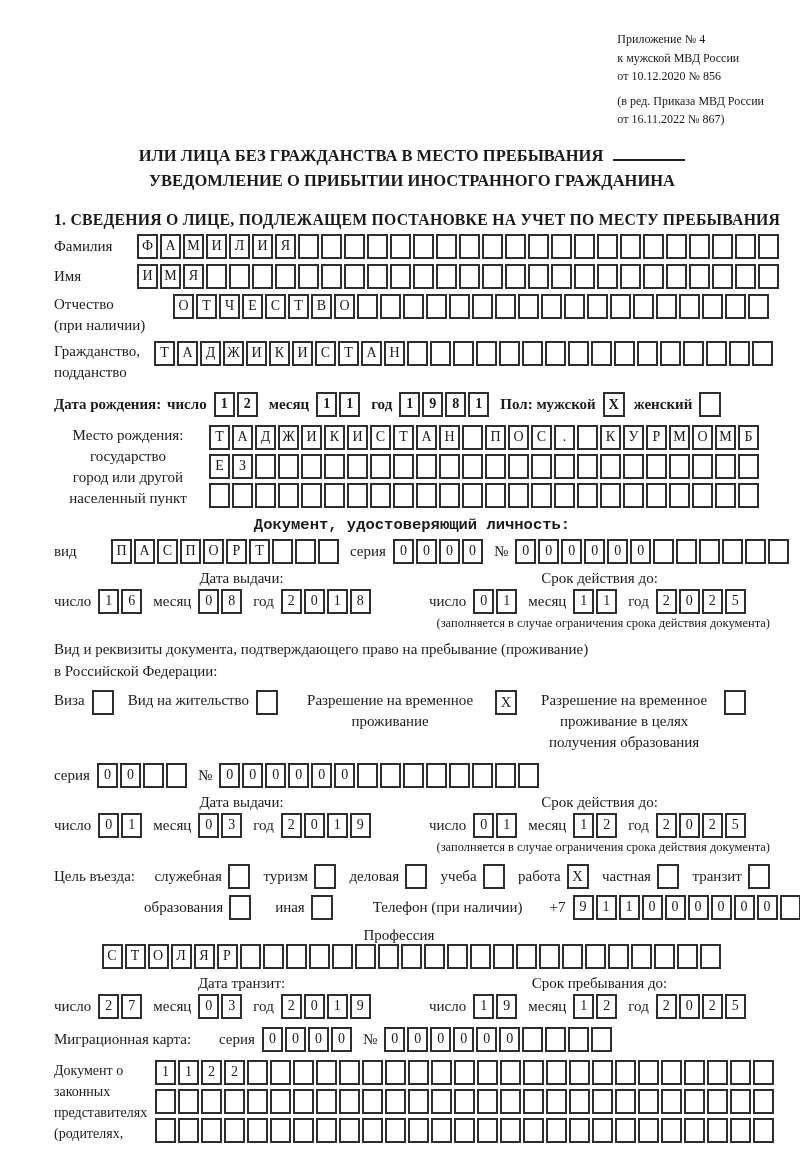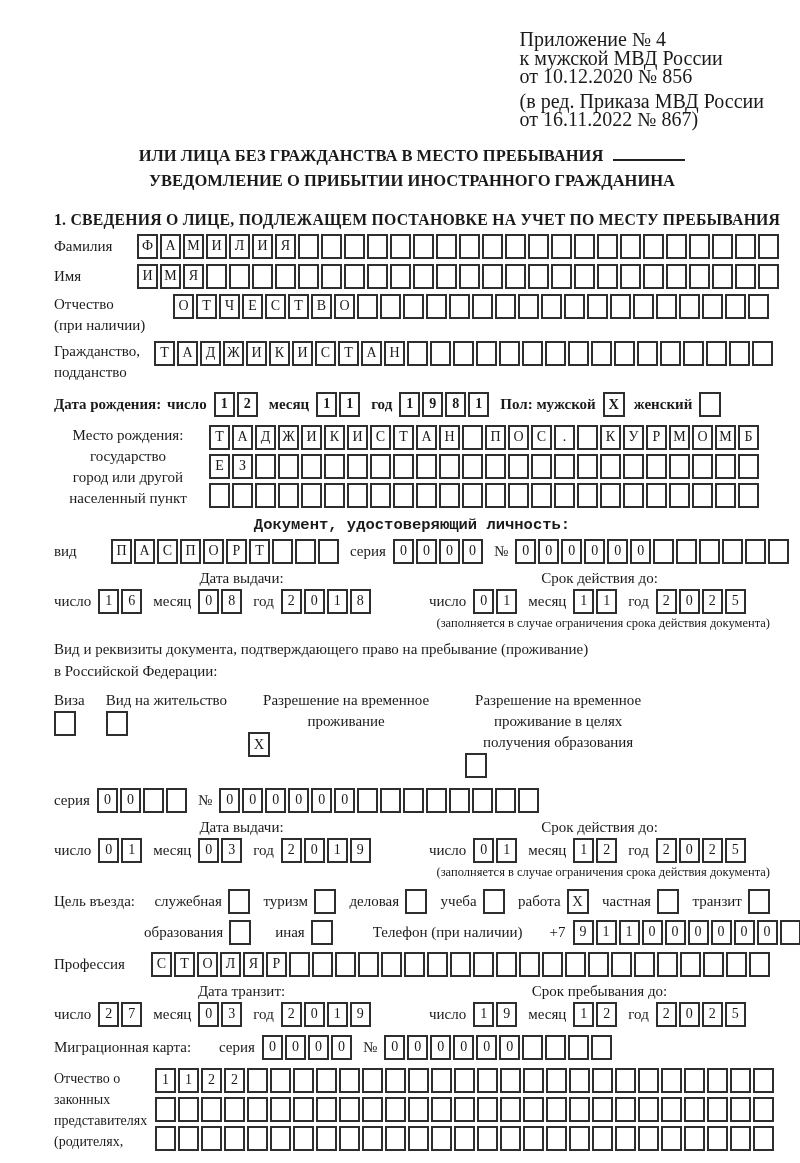--- a/index.html
+++ b/index.html
@@ -3,21 +3,21 @@
 <meta charset="utf-8">
 <style>
   html,body{margin:0;padding:0;}
   body{
     width:800px;height:1163px;overflow:hidden;background:#ffffff;color:#1a1a1a;
     font-family:"Liberation Serif","DejaVu Serif",serif;font-size:15px;
   }
   .page{padding:30px 30px 0 54px;}
 
   
-  .appendix{margin-left:auto;width:fit-content;font-size:20px;line-height:18.5px;margin-right:6px;}
+  .appendix{margin-left:auto;width:fit-content;font-size:12px;line-height:18.5px;margin-right:6px;}
   .appendix div:nth-child(4){margin-top:6px;}
   .form-label{text-align:right;font-weight:bold;margin:16px 4px 0 0;letter-spacing:.5px;font-size:15.5px;}
 
   .title{text-align:center;font-weight:bold;font-size:16.5px;line-height:25px;margin-top:14px;}
   .blank-line{display:inline-block;width:72px;height:13px;border-bottom:2px solid #222;margin-left:10px;}
   .sec-heading{font-weight:bold;font-size:15.8px;margin-top:18px;white-space:nowrap;letter-spacing:.2px;}
 
   
   .row{display:flex;align-items:center;margin-top:5px;flex-wrap:nowrap;}
   .row-top{display:flex;align-items:flex-start;margin-top:5px;flex-wrap:nowrap;}
@@ -56,21 +56,21 @@
   .date-caps .capR{flex:1;}
   .date-line{display:flex;align-items:center;margin-top:2px;}
   .date-grp{display:flex;align-items:center;}
   .date-grpL{width:375px;}
   .validity-note{text-align:right;font-size:12.5px;margin-top:2px;}
 
   .intro{margin-top:7px;line-height:22px;}
 
   
   .opts{display:flex;align-items:flex-start;margin-top:8px;}
-  .opt{display:flex;align-items:flex-start;margin-right:14px;flex-direction:column;}
+  .opt{display:flex;align-items:flex-start;margin-right:14px;}
   .opt:last-child{margin-right:0;}
   .opt .olbl{line-height:21px;margin-right:7px;white-space:nowrap;}
   .opt .omulti{line-height:21px;margin-right:7px;text-align:center;white-space:normal;}
   .om1{width:196px;}
   .om2{width:186px;}
 
   
   .pur-row{display:flex;align-items:center;margin-top:9px;justify-content:space-between;}
   .pur{display:flex;align-items:center;}
   .pur .lbl{margin-right:6px;}
@@ -596,21 +596,21 @@
         <span class="cell">0</span>
         <span class="cell">0</span>
         <span class="cell">0</span>
         <span class="cell">0</span>
         <span class="cell">0</span>
         <span class="cell">0</span>
         <span class="cell"></span>
       </span>
   </div>
 
-  <div class="row" style="margin-top:7px;">
+  <div class="row" style="margin-top:7px;flex-direction:column;">
     <span class="lbl lw90">Профессия</span>
     <span class="cells">
         <span class="cell">С</span>
         <span class="cell">Т</span>
         <span class="cell">О</span>
         <span class="cell">Л</span>
         <span class="cell">Я</span>
         <span class="cell">Р</span>
         <span class="cell"></span>
         <span class="cell"></span>
@@ -702,21 +702,21 @@
         <span class="cell">0</span>
         <span class="cell"></span>
         <span class="cell"></span>
         <span class="cell"></span>
         <span class="cell"></span>
       </span>
   </div>
 
   <div class="reps">
     <span class="lbl lw94 lbl-col">
-      <span>Отчество о</span><br>
+      <span>Документ о</span><br>
       <span>законных</span><br>
       <span>представителях</span><br>
       <span>(родителях,</span><br>
       <br>
       
     </span>
     <span>
       <span class="stack">
         <span class="cells">
             <span class="cell">1</span>

